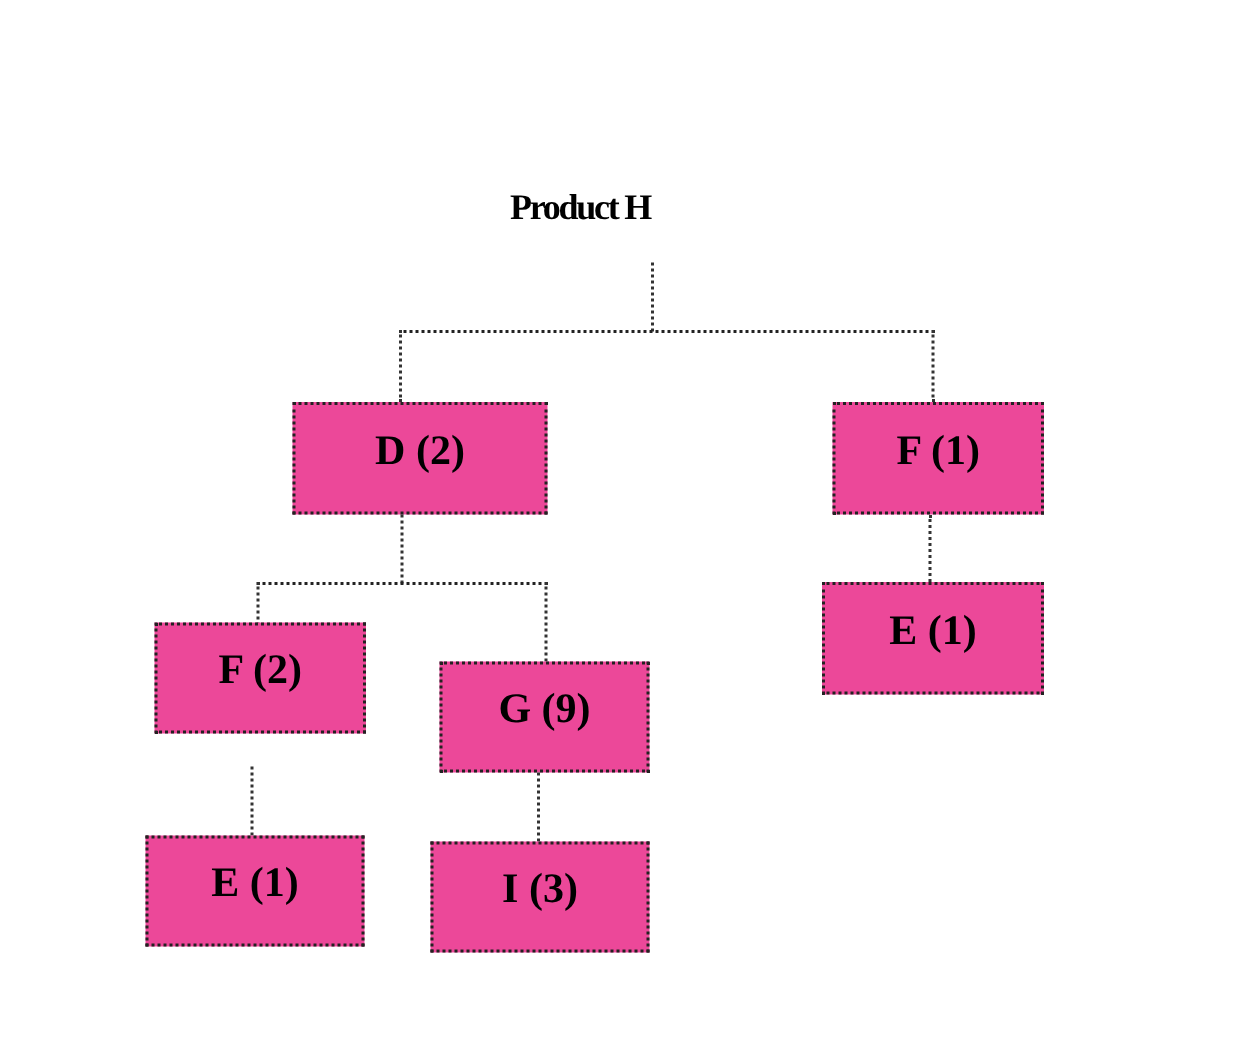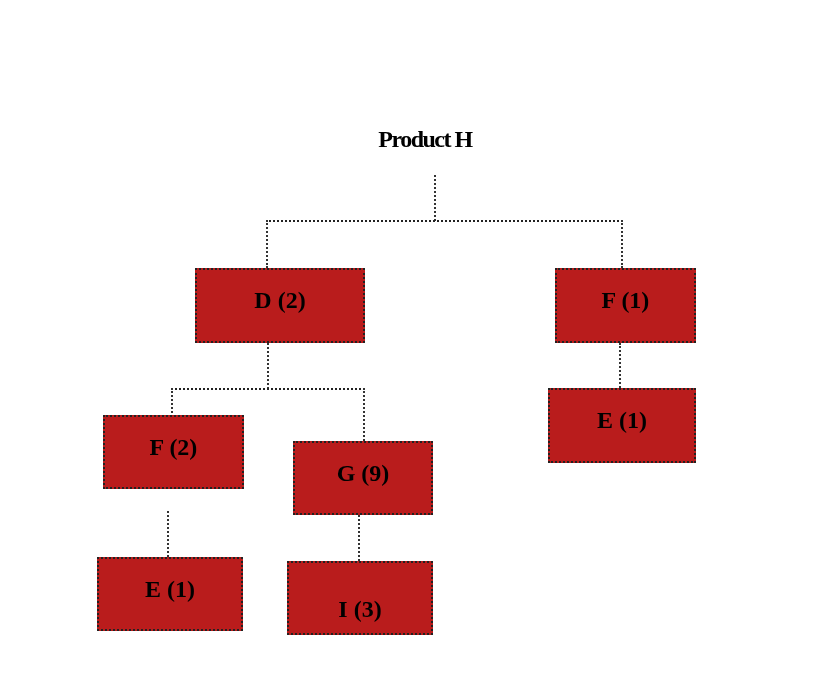--- a/index.html
+++ b/index.html
@@ -1,22 +1,22 @@
 <!DOCTYPE html>
 <html><head>
 <meta charset="utf-8">
 <style>
   html, body { margin: 0; padding: 0; background: #ffffff; }
   body { width: 824px; height: 692px; position: relative; overflow: hidden;
          font-family: "Liberation Serif", "DejaVu Serif", serif; }
-  .title { position: absolute; left: 340px; top: 126px; width: 170px; text-align: center;
+  .title { position: absolute; left: 340px; top: 126px; width: 170px; 
            font-weight: bold; font-size: 24px; letter-spacing: -1.5px; color: #000; }
   .node { position: absolute; box-sizing: border-box; border: 2px dotted #222;
-          background: #b91c1c; display: flex; align-items: center; justify-content: center;
-          font-weight: bold; font-size: 24px; color: #000; padding-bottom: 10px; }
+          background: #ec4899; display: flex; align-items: center; justify-content: center;
+          font-weight: bold; font-size: 28px; color: #000; padding-bottom: 10px; }
   .line { position: absolute; background: transparent; }
   .h { height: 0; border-top: 2px dotted #222; }
   .v { width: 0; border-left: 2px dotted #333; }
 </style>
 </head>
 <body>
 
 <div>
   <div class="title">Product H</div>
 
@@ -48,16 +48,16 @@
   <div class="node" style="left:293px; top:441px; width:140px; height:74px;">
     <span>G (9)</span>
   </div>
 
   <div class="line v" style="left:167px; top:511px; height:46px;"></div>
   <div class="line v" style="left:358px; top:515px; height:46px;"></div>
 
   <div class="node" style="left:97px; top:557px; width:146px; height:74px;">
     <span>E (1)</span>
   </div>
-  <div class="node" style="left:287px; top:561px; width:146px; height:74px;align-items:flex-end;">
+  <div class="node" style="left:287px; top:561px; width:146px; height:74px;">
     <span>I (3)</span>
   </div>
 </div>
 
 </body></html>

